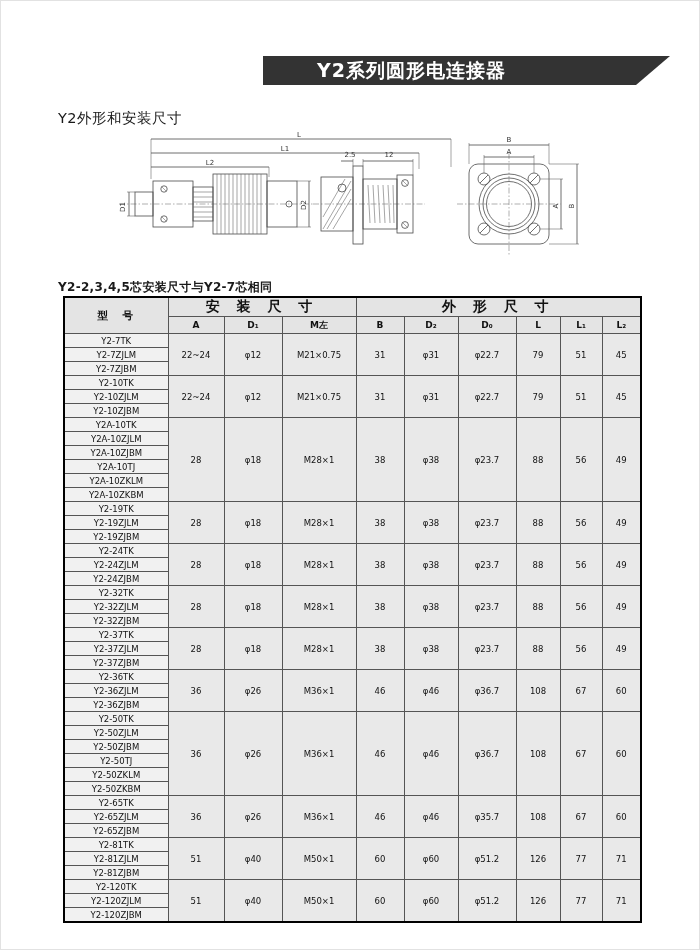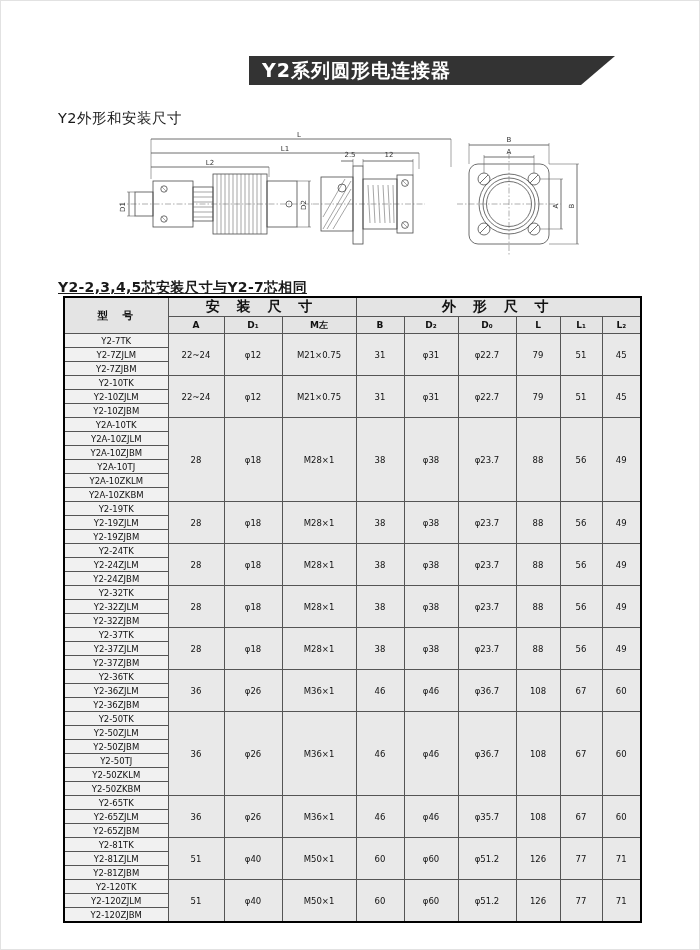--- a/index.html
+++ b/index.html
@@ -5,38 +5,38 @@
   html,body{margin:0;padding:0;}
   body{
     width:700px;height:950px;position:relative;background:#ffffff;
     font-family:"DejaVu Sans","Liberation Sans",sans-serif;color:#1a1a1a;
     overflow:hidden;
   }
   .page{position:absolute;inset:0;background:#fff;border:1px solid #e2e2e2;}
 
   
   .banner{
-    position:absolute;left:248px;top:55px;width:366px;height:29px;
+    position:absolute;left:262px;top:55px;width:366px;height:29px;
     background:#333333;
     clip-path:polygon(0 0,100% 0,calc(100% - 34px) 100%,0 100%);
+    padding-left:41px;
   }
   .banner-text{
     color:#ffffff;font-size:19px;font-weight:bold;line-height:29px;
     padding-left:13px;letter-spacing:1px;white-space:nowrap;
   }
 
   
   .section-title{
     position:absolute;left:57px;top:108px;font-size:14.5px;font-weight:normal;
     letter-spacing:0.5px;
   }
   .table-note{
-    position:absolute;left:57px;top:278px;font-size:14px;font-weight:bold;
+    position:absolute;left:57px;top:278px;font-size:12px;font-weight:bold;
     letter-spacing:0.3px;
-    text-decoration:underline;
   }
 
   
   .diagram{position:absolute;left:0;top:128px;width:700px;height:152px;}
   .diagram svg{width:100%;height:100%;}
   .dline{stroke:#4a4a4a;stroke-width:0.8;fill:none;}
   .dthin{stroke:#6a6a6a;stroke-width:0.6;fill:none;}
   .dcenter{stroke:#7a7a7a;stroke-width:0.6;fill:none;stroke-dasharray:6 2 1.5 2;}
   .dtext{font-size:7px;fill:#333;font-family:"DejaVu Sans",sans-serif;}
 

